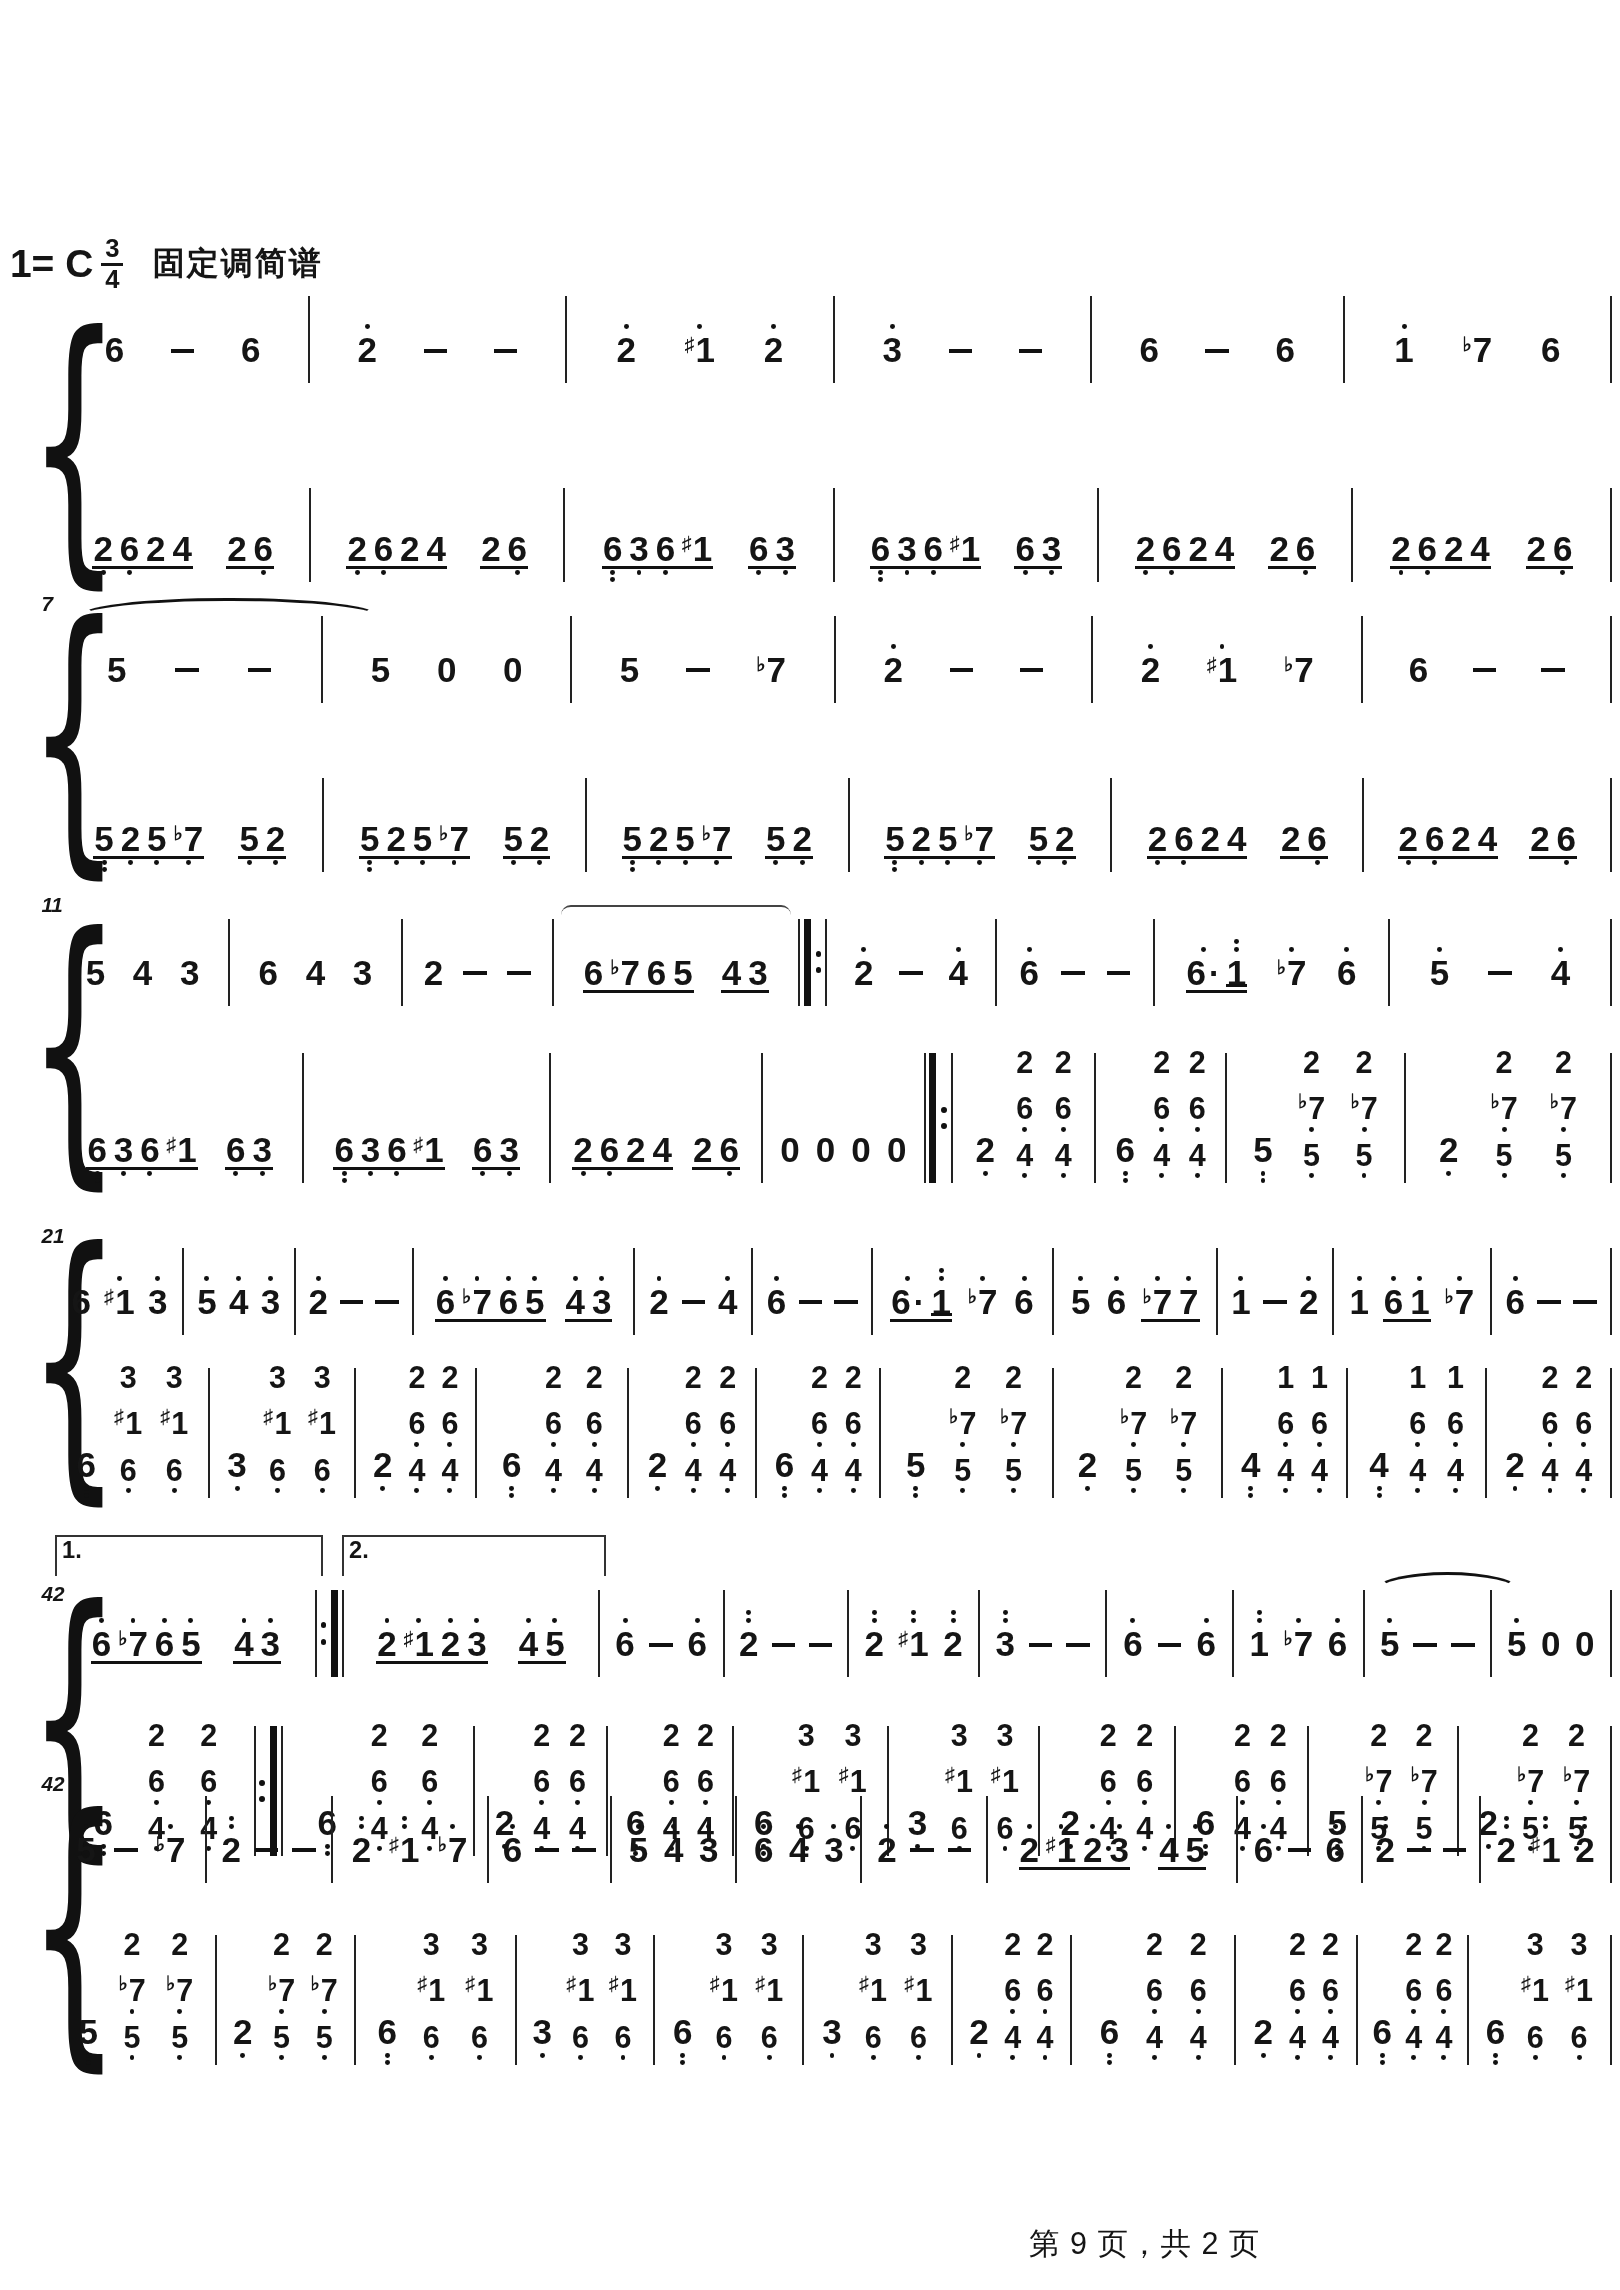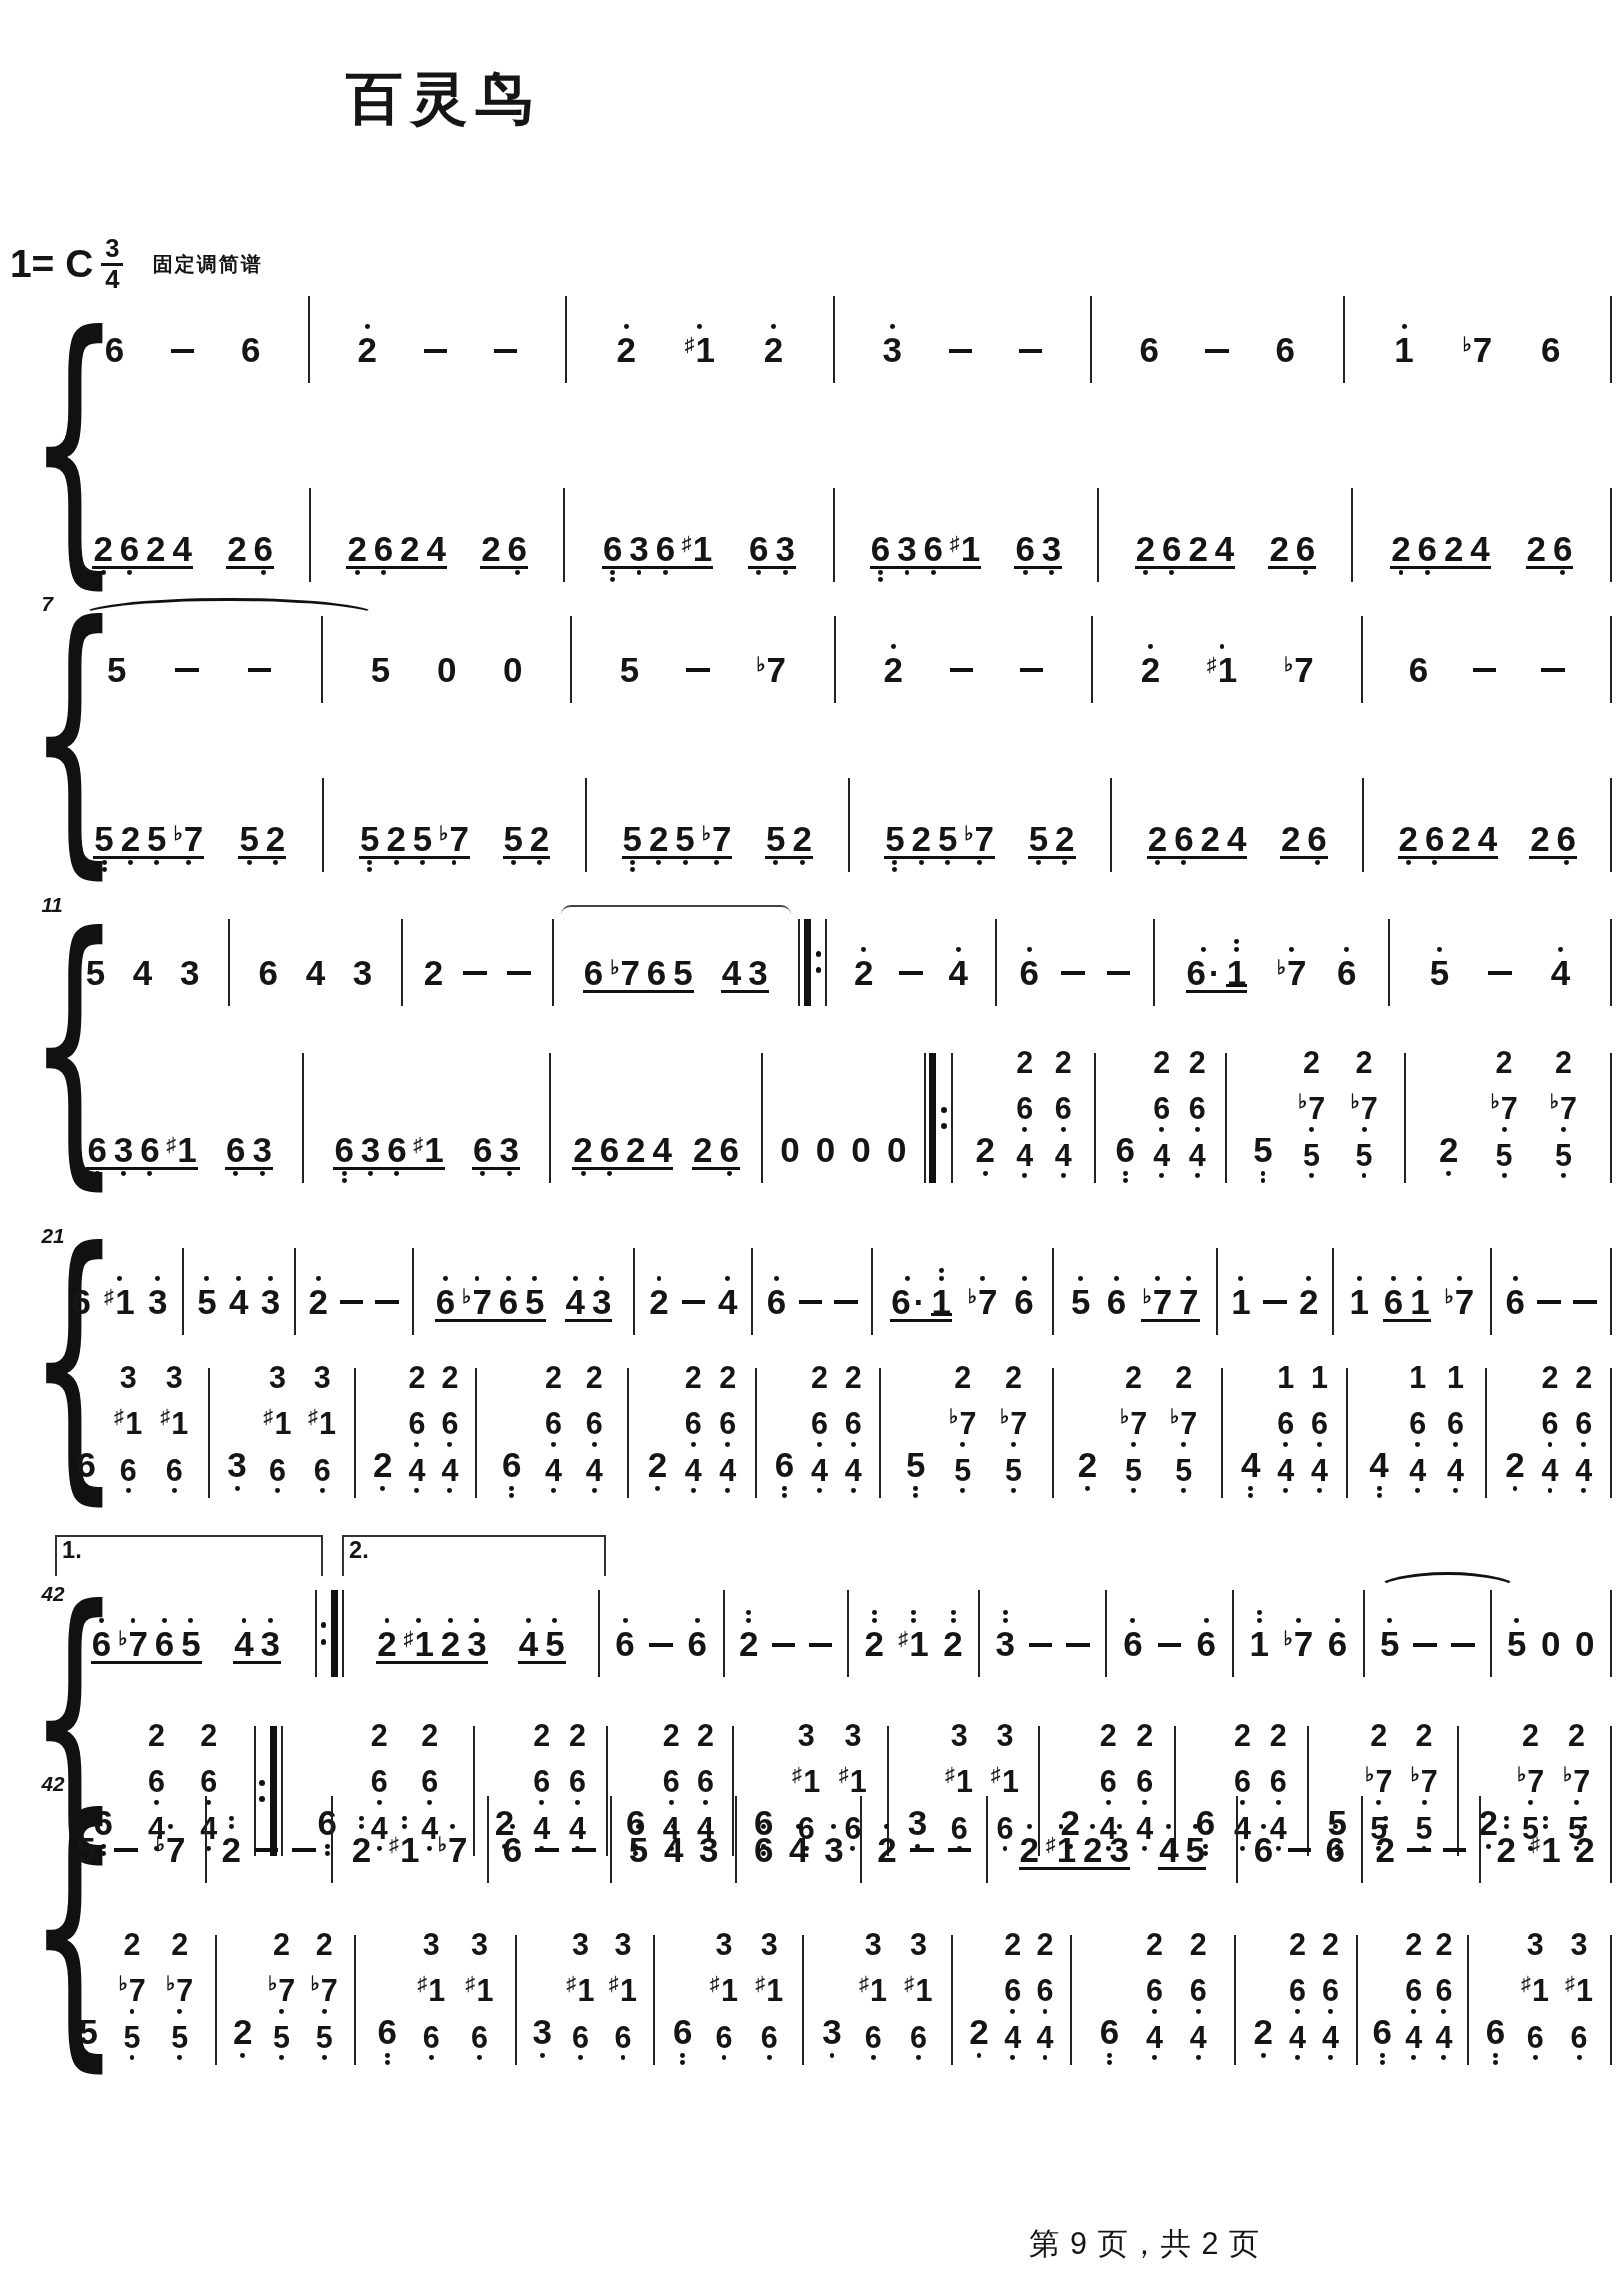--- a/index.html
+++ b/index.html
@@ -6,21 +6,21 @@
   #page{position:relative;width:1620px;height:2290px;background:#ffffff;overflow:hidden;
         font-family:"Liberation Sans",sans-serif;color:#151515;}
   
   #title{position:absolute;left:305px;top:61px;width:276px;text-align:center;
          font-family:"DejaVu Serif",serif;font-size:57px;font-weight:700;letter-spacing:7.9px;}
   #keyline{position:absolute;left:9.9px;top:236px;display:flex;align-items:center;}
   #tonic{font-size:39px;font-weight:700;}
   .frac{display:inline-flex;flex-direction:column;align-items:center;margin-left:7.9px;line-height:1;}
   .frac .num{font-size:25.6px;font-weight:700;padding:0 3.9px 1px 3.9px;border-bottom:3px solid #151515;}
   .frac .den{font-size:25.6px;font-weight:700;padding-top:1px;}
-  #notation-label{font-size:20px;font-weight:700;margin-left:29.6px;letter-spacing:2px;}
+  #notation-label{font-size:32px;font-weight:700;margin-left:29.6px;letter-spacing:2px;}
   
   #footer{position:absolute;left:1029px;top:2224px;font-size:30.5px;letter-spacing:1px;}
   
   .system{position:absolute;left:27.6px;right:7.9px;display:flex;}
   .s1{top:296px;height:286px}
   .s2{top:588px;height:284px}
   .s3{top:889px;height:294px}
   .s4{top:1220px;height:278px}
   .s5{top:1519px;height:337px}
   .s6{top:1768px;height:297px}
@@ -64,21 +64,20 @@
   .slur{position:absolute;top:-13.8px;left:3%;right:3%;height:13.8px;border-top:2.5px solid #444;
         border-top-left-radius:9.9px;border-top-right-radius:9.9px;pointer-events:none;}
   .volta{position:absolute;top:-55px;left:-2px;right:-7.9px;height:39px;
          border:2.5px solid #333;border-bottom:none;}
   .vlabel{font-size:23.6px;font-weight:700;padding:0 4.9px;display:inline-block;background:#fff;}
 </style>
 </head>
 <body>
 
 <div id="page">
-  <div id="title">百灵鸟</div>
   <div id="keyline">
     <span id="tonic">1= C</span>
     <span class="frac">
       <span class="num">3</span>
       <span class="den">4</span>
     </span>
     <span id="notation-label">固定调简谱</span>
   </div>
 
   <div id="score">

